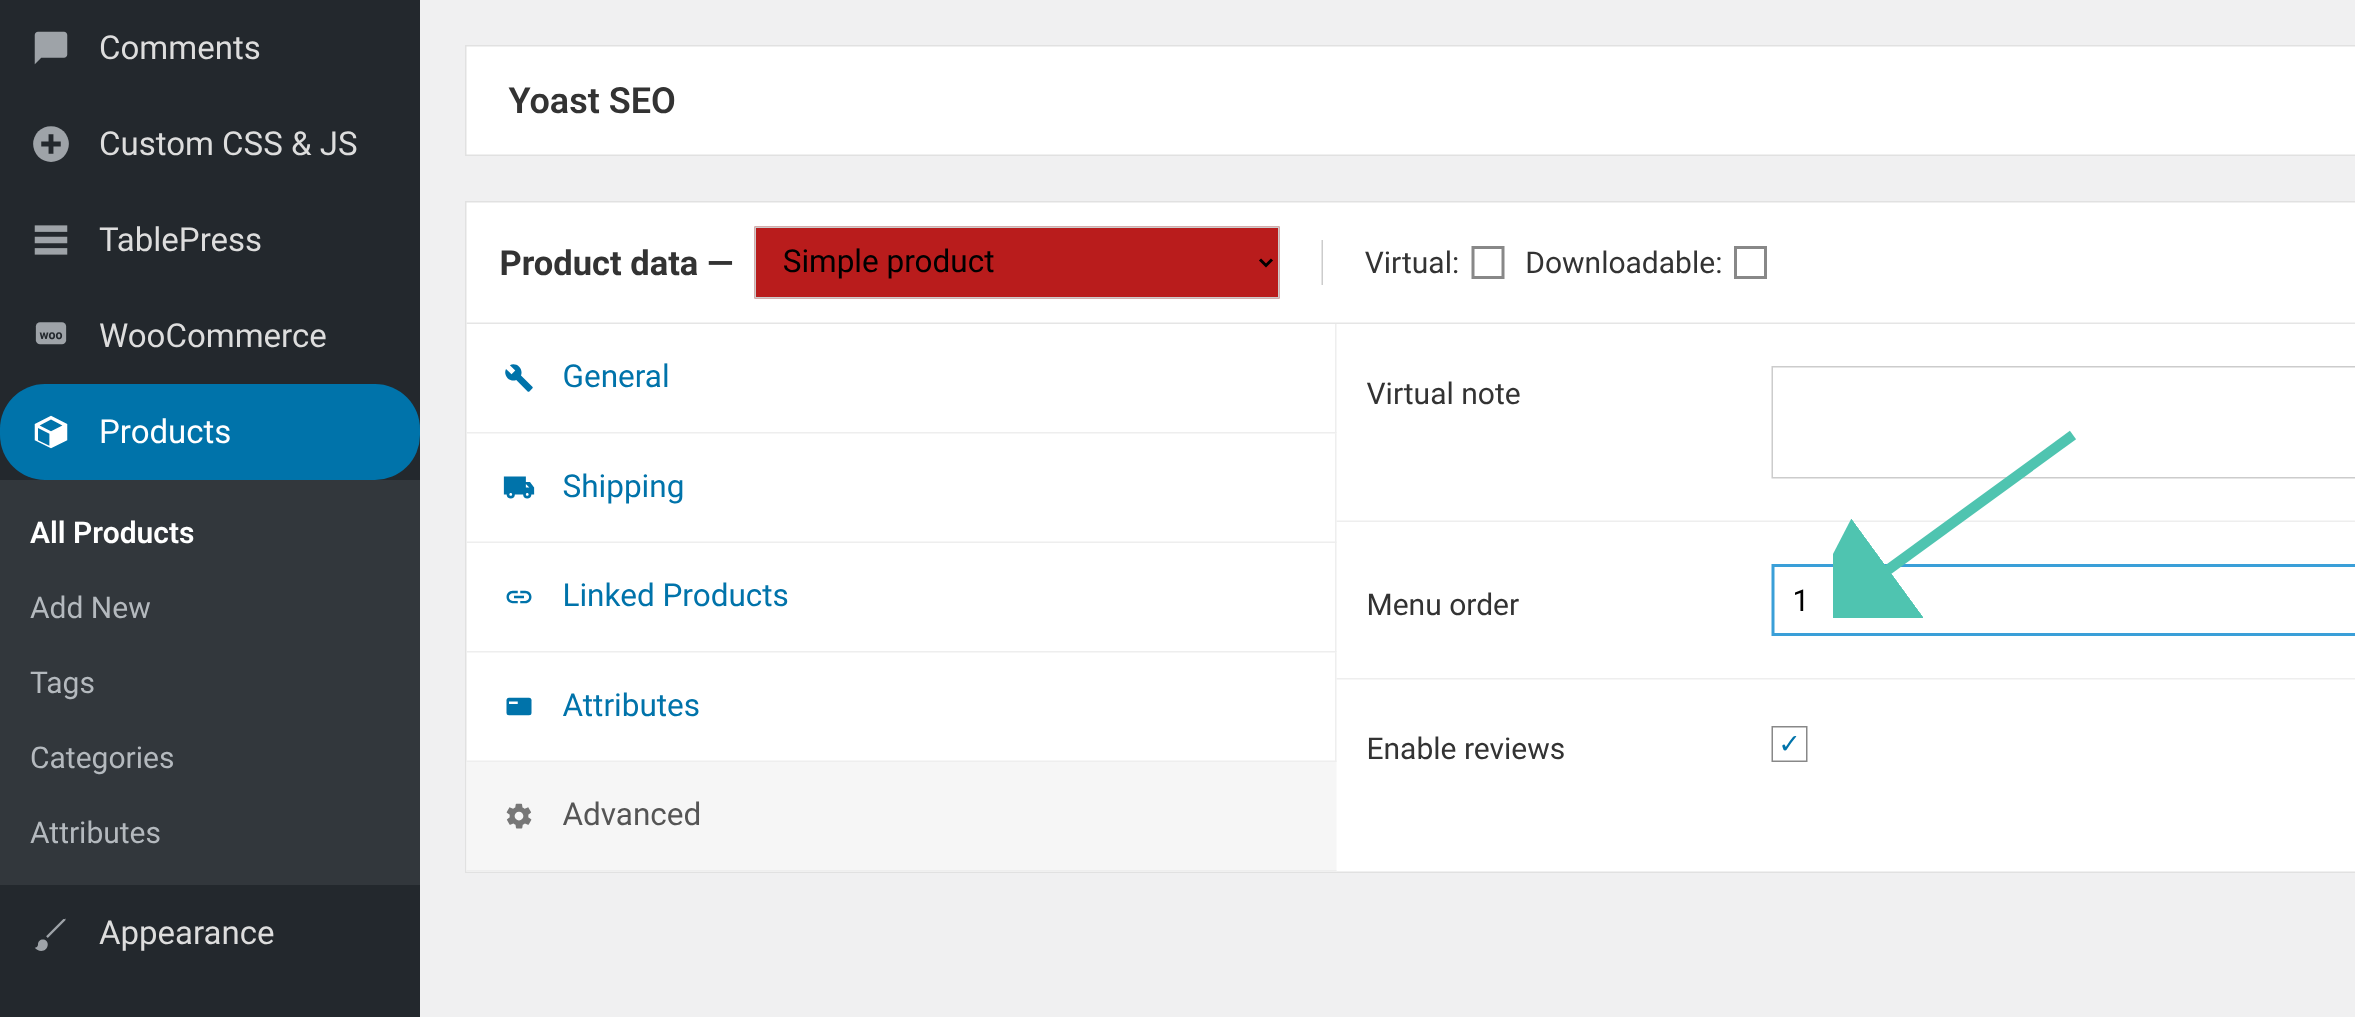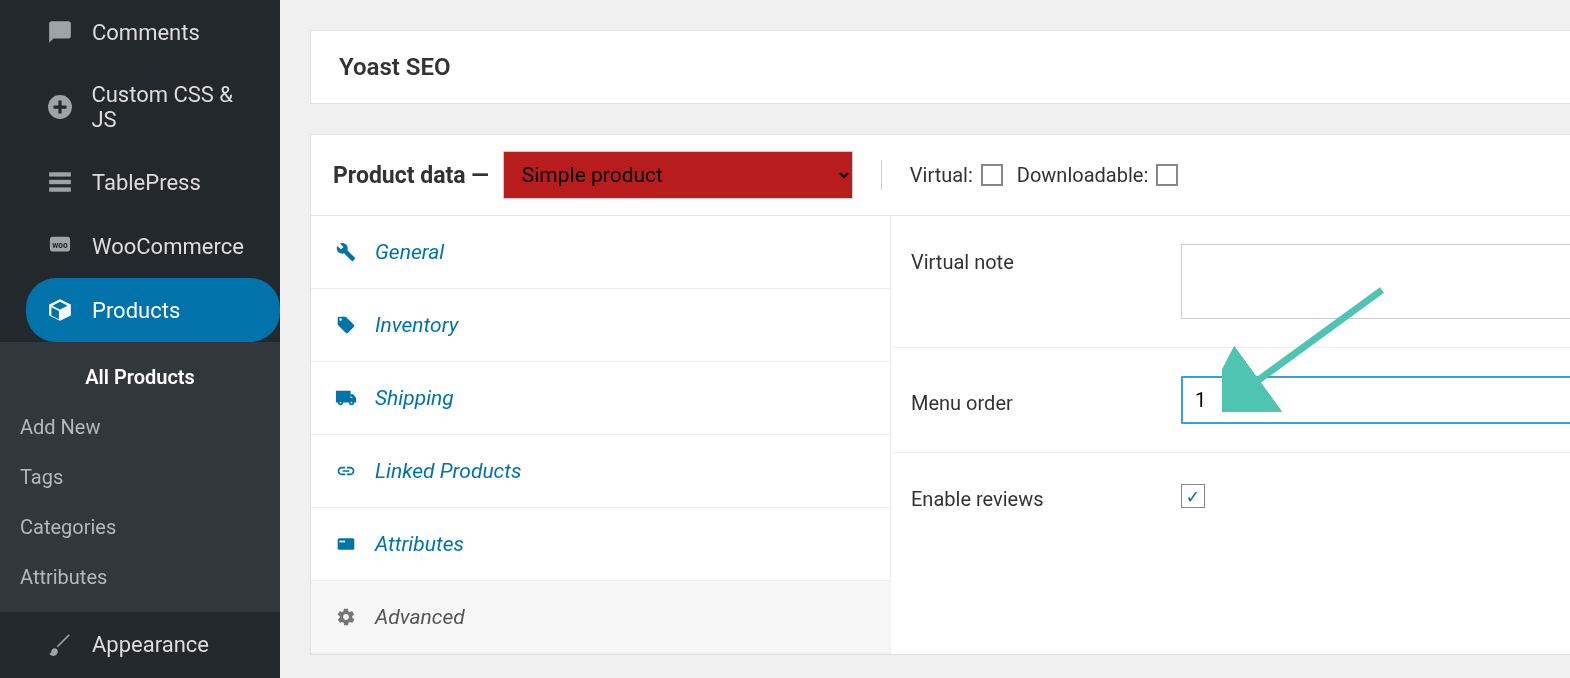--- a/index.html
+++ b/index.html
@@ -1,44 +1,44 @@
 <!DOCTYPE html>
 <html><head>
 <meta charset="utf-8">
 <style>
 * { margin: 0; padding: 0; box-sizing: border-box; font-family: -apple-system, BlinkMacSystemFont, "Segoe UI", Roboto, Arial, sans-serif; }
 body { background: #f0f0f1; width: 1570px; height: 678px; overflow: hidden; display: flex; }
 
 
 .sidebar { width: 280px; background: #23282d; color: #eee; flex-shrink: 0; }
-.menu-item { display: flex; align-items: center; gap: 18px; padding: 18px 20px; font-size: 22px; color: #ddd; cursor: pointer; margin-left: 26px; }
+.menu-item { display: flex; align-items: center; gap: 18px; padding: 18px 20px; font-size: 22px; color: #ddd; cursor: pointer; }
 .menu-item .icon { width: 28px; height: 28px; display: flex; align-items: center; justify-content: center; color: #9ea3a8; }
 .menu-item.active { background: #0073aa; color: #fff; position: relative; border-radius: 30px; }
 .menu-item.active .icon { color: #fff; }
 .menu-item.active::after { content: ""; position: absolute; right: -10px; top: 50%; transform: translateY(-50%); border: 10px solid transparent; border-right-color: #f0f0f1; }
 .submenu { background: #32373c; padding: 10px 0; }
 .submenu-item { padding: 13px 20px; font-size: 20px; color: #b4b9be; cursor: pointer; }
-.submenu-item.current { color: #fff; font-weight: 600; text-align: center; }
+.submenu-item.current { color: #fff; font-weight: 600; }
 
 
 .main { flex: 1; padding: 0 0 0 30px; }
 .panel { background: #fff; border: 1px solid #e1e1e1; margin-bottom: 30px; }
 .panel-title { padding: 22px 28px; font-size: 24px; font-weight: 600; color: #333; }
 
 
 .pd-header { display: flex; align-items: center; gap: 14px; padding: 16px 22px; border-bottom: 1px solid #e5e5e5; }
 .pd-title { font-size: 23px; font-weight: 700; color: #333; }
 .pd-select { font-size: 21px; padding: 10px 14px; border: 1px solid #ccc; min-width: 350px; background: #b91c1c; }
 .divider { width: 1px; height: 30px; background: #ccc; margin: 0 14px; }
 .chk-label { font-size: 20px; color: #333; display: flex; align-items: center; gap: 8px; }
 .chk { width: 22px; height: 22px; border: 2px solid #888; }
 
 
 .pd-body { display: flex; }
-.tabs { width: 580px; display: flex; flex-direction: column; font-style: italic; }
+.tabs { width: 580px; display: flex; flex-direction: column; }
 .tab { display: flex; align-items: center; gap: 18px; padding: 24px 24px; font-size: 21px; color: #0073aa; border-bottom: 1px solid #eee; border-right: 1px solid #eee; cursor: pointer; }
 .tab .ticon { width: 22px; height: 22px; display: flex; align-items: center; justify-content: center; color: #0073aa; }
 .tab.active { background: #f6f6f6; color: #555; border-right: none; }
 .tab.active .ticon { color: #777; }
 
 .tab-content { flex: 1; }
 .row { display: flex; align-items: flex-start; padding: 28px 20px; border-bottom: 1px solid #eee; gap: 40px; }
 .row-label { width: 230px; font-size: 20px; color: #333; padding-top: 6px; }
 .textarea { flex: 1; min-height: 75px; border: 1px solid #ccc; background: #fff; }
 .input { width: 400px; padding: 10px 12px; font-size: 20px; border: 2px solid #3a9fd8; outline: none; }
@@ -140,28 +140,20 @@
         <div class="tab">
           <span class="ticon">
               <svg viewBox="0 0 24 24" width="20" height="20" fill="currentColor">
                 <path d="M22.7 19l-9.1-9.1c.9-2.3.4-5-1.5-6.9-2-2-5-2.4-7.4-1.3L9 6 6 9 1.6 4.7C.4 7.1.9 10.1 2.9 12.1c1.9 1.9 4.6 2.4 6.9 1.5l9.1 9.1c.4.4 1 .4 1.4 0l2.3-2.3c.5-.4.5-1.1.1-1.4z"></path>
               </svg>
             </span>
           <span>General</span>
         </div>
         <div class="tab">
           <span class="ticon">
-              <svg viewBox="0 0 24 24" width="20" height="20" fill="currentColor">
-                <path d="M21.4 11.6l-9-9C12 2.2 11.5 2 11 2H4c-1.1 0-2 .9-2 2v7c0 .5.2 1 .6 1.4l9 9c.4.4.9.6 1.4.6s1-.2 1.4-.6l7-7c.8-.8.8-2 0-2.8zM5.5 7C4.7 7 4 6.3 4 5.5S4.7 4 5.5 4 7 4.7 7 5.5 6.3 7 5.5 7z"></path>
-              </svg>
-            </span>
-          <span>Inventory</span>
-        </div>
-        <div class="tab">
-          <span class="ticon">
               <svg viewBox="0 0 24 24" width="22" height="22" fill="currentColor">
                 <path d="M20 8h-3V4H1v13h2c0 1.7 1.3 3 3 3s3-1.3 3-3h6c0 1.7 1.3 3 3 3s3-1.3 3-3h2v-5l-3-4zM6 18c-.6 0-1-.4-1-1s.4-1 1-1 1 .4 1 1-.4 1-1 1zm12 0c-.6 0-1-.4-1-1s.4-1 1-1 1 .4 1 1-.4 1-1 1zm-1-6V9.5l2.5 2.5H17z"></path>
               </svg>
             </span>
           <span>Shipping</span>
         </div>
         <div class="tab">
           <span class="ticon">
               <svg viewBox="0 0 24 24" width="20" height="20" fill="currentColor">
                 <path d="M3.9 12c0-1.7 1.4-3.1 3.1-3.1h4V7H7c-2.8 0-5 2.2-5 5s2.2 5 5 5h4v-1.9H7c-1.7 0-3.1-1.4-3.1-3.1zM8 13h8v-2H8v2zm9-6h-4v1.9h4c1.7 0 3.1 1.4 3.1 3.1s-1.4 3.1-3.1 3.1h-4V17h4c2.8 0 5-2.2 5-5s-2.2-5-5-5z"></path>

